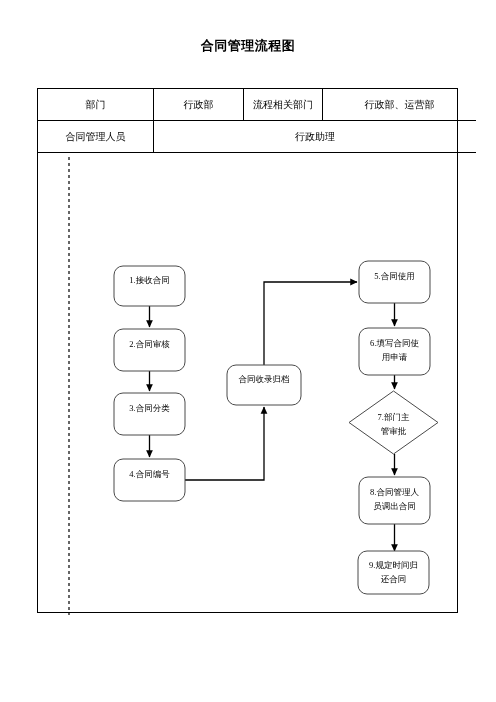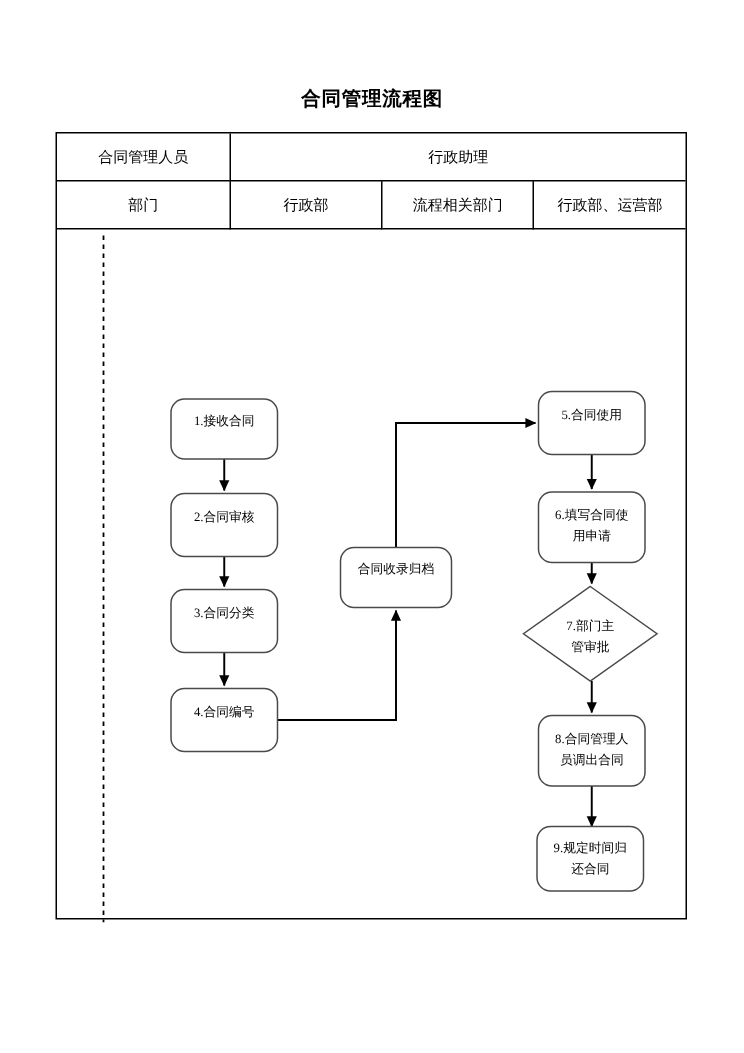--- a/index.html
+++ b/index.html
@@ -17,21 +17,21 @@
   }
   #page {
     position: absolute;
     left: 0; top: 0;
     width: 496px;
     height: 702px;
   }
   #doc-title {
     position: absolute;
     left: 0;
-    top: 57px;
+    top: 37px;
     width: 496px;
     text-align: center;
     font-size: 13px;
     font-weight: bold;
     font-family: "Liberation Sans", "DejaVu Sans", sans-serif;
     letter-spacing: 0.5px;
   }
   #table-wrap {
     position: absolute;
     left: 37px;
@@ -98,28 +98,28 @@
 
 <div id="page">
 
   <div id="doc-title">合同管理流程图</div>
 
   <div id="table-wrap">
 
     <table class="hdr">
       <tbody>
           <tr>
-        <td class="col1">合同管理人员</td>
-        <td colspan="3">行政助理</td>
-      </tr>
-      <tr>
         <td class="col1">部门</td>
         <td class="col2">行政部</td>
         <td class="col3">流程相关部门</td>
         <td class="col4">行政部、运营部</td>
+      </tr>
+      <tr>
+        <td class="col1">合同管理人员</td>
+        <td colspan="3">行政助理</td>
       </tr>
     </tbody>
       </table>
 
     <div id="flow-area">
       <svg id="flow" width="419" height="460" viewBox="0 0 419 460" xmlns="http://www.w3.org/2000/svg">
         <defs>
           <marker id="ah" markerWidth="7" markerHeight="7" refX="5.2" refY="3" orient="auto" markerUnits="strokeWidth">
             <path d="M0,0.4 L5.6,3 L0,5.6 z" fill="#000000"></path>
           </marker>

